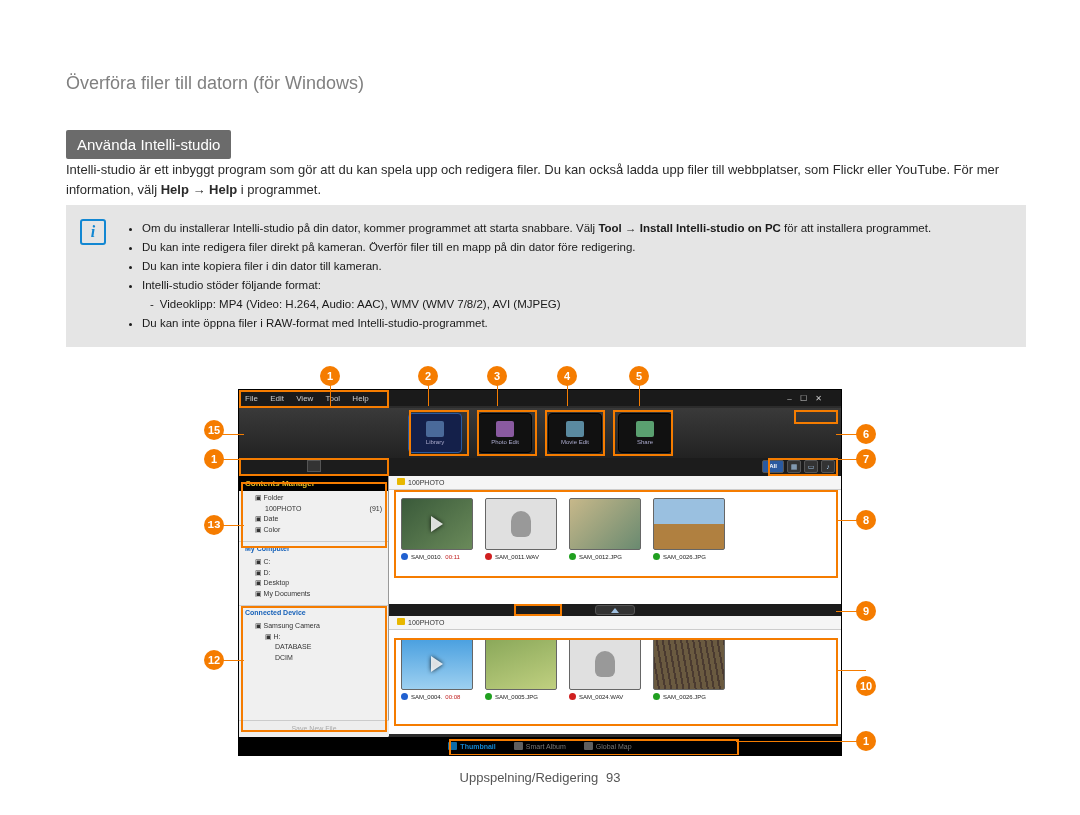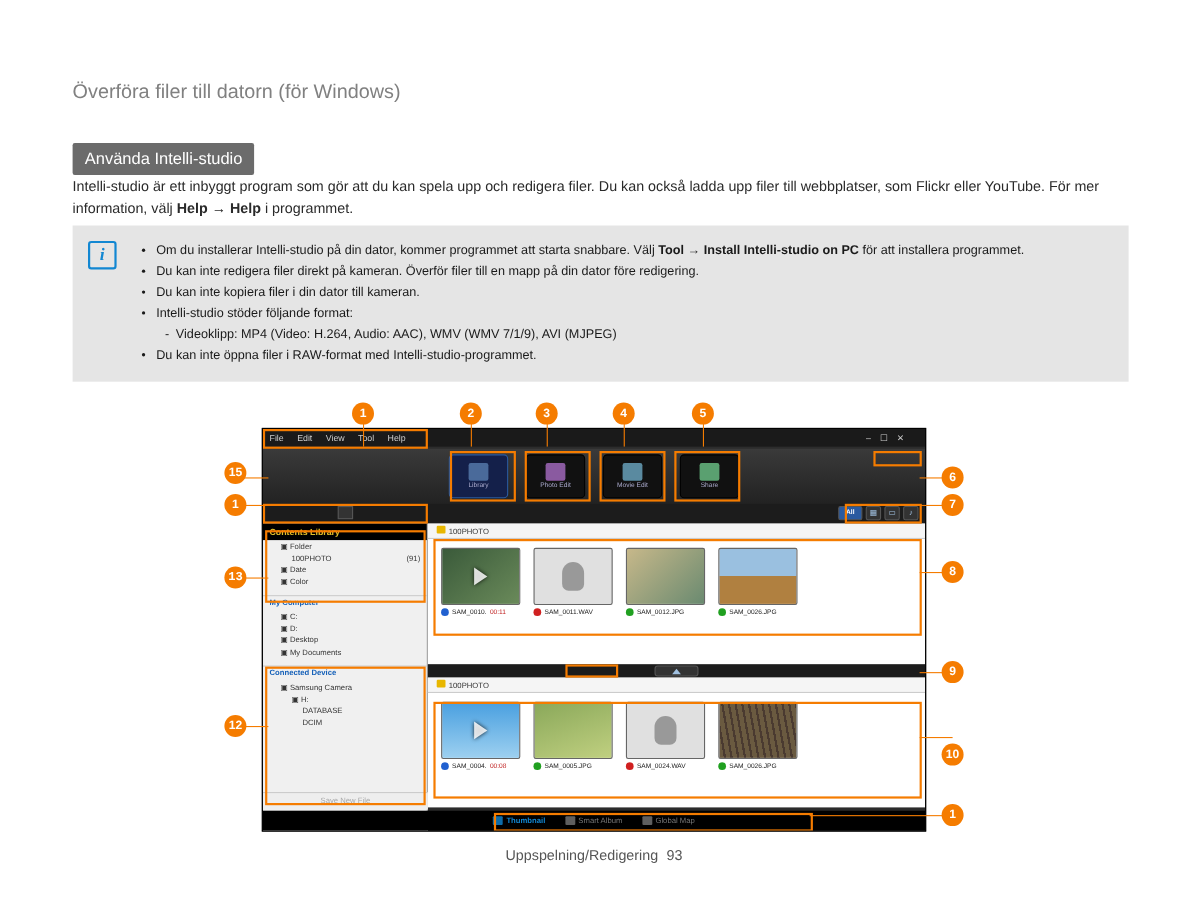--- a/index.html
+++ b/index.html
@@ -109,21 +109,21 @@
   <div class="info-icon">i</div>
   <ul>
     <li>
       <span>Om du installerar Intelli-studio på din dator, kommer programmet att starta snabbare. Välj </span><b>Tool</b><span> → </span><b>Install Intelli-studio on PC</b><span> för att installera programmet.</span>
     </li>
     <li>Du kan inte redigera filer direkt på kameran. Överför filer till en mapp på din dator före redigering.</li>
     <li>Du kan inte kopiera filer i din dator till kameran.</li>
     <li>
       <span>Intelli-studio stöder följande format:</span>
       <ul>
-        <li>Videoklipp: MP4 (Video: H.264, Audio: AAC), WMV (WMV 7/1/9), AVI (MJPEG)</li>
+        <li>Videoklipp: MP4 (Video: H.264, Audio: AAC), WMV (WMV 7/8/2), AVI (MJPEG)</li>
       </ul>
     </li>
     <li>Du kan inte öppna filer i RAW-format med Intelli-studio-programmet.</li>
   </ul>
 </div>
 
 <div class="shotwrap">
   <div class="callout c1">1</div>
   <div class="callout c2">2</div>
   <div class="callout c3">3</div>
@@ -189,21 +189,21 @@
       <div class="midbar-left"><div style="display:inline-block;width:14px;height:12px;background:#333;border:1px solid #555;margin-top:2px;"></div></div>
       <div class="midbar-icons">
         <div class="mi all">All</div>
         <div class="mi">▦</div>
         <div class="mi">▭</div>
         <div class="mi">♪</div>
       </div>
     </div>
 
     <div class="sidebar">
-      <div class="sb-hdr">Contents Library</div>
+      <div class="sb-hdr">Contents Manager</div>
       <div class="sb-body">
         <div>▣ <span>Folder</span></div>
         <div class="row" style="padding-left:10px;">
             <span>100PHOTO</span>
             <span>(91)</span>
           </div>
         <div>▣ <span>Date</span></div>
         <div>▣ <span>Color</span></div>
       </div>
       <div class="sb-sec">My Computer</div>

